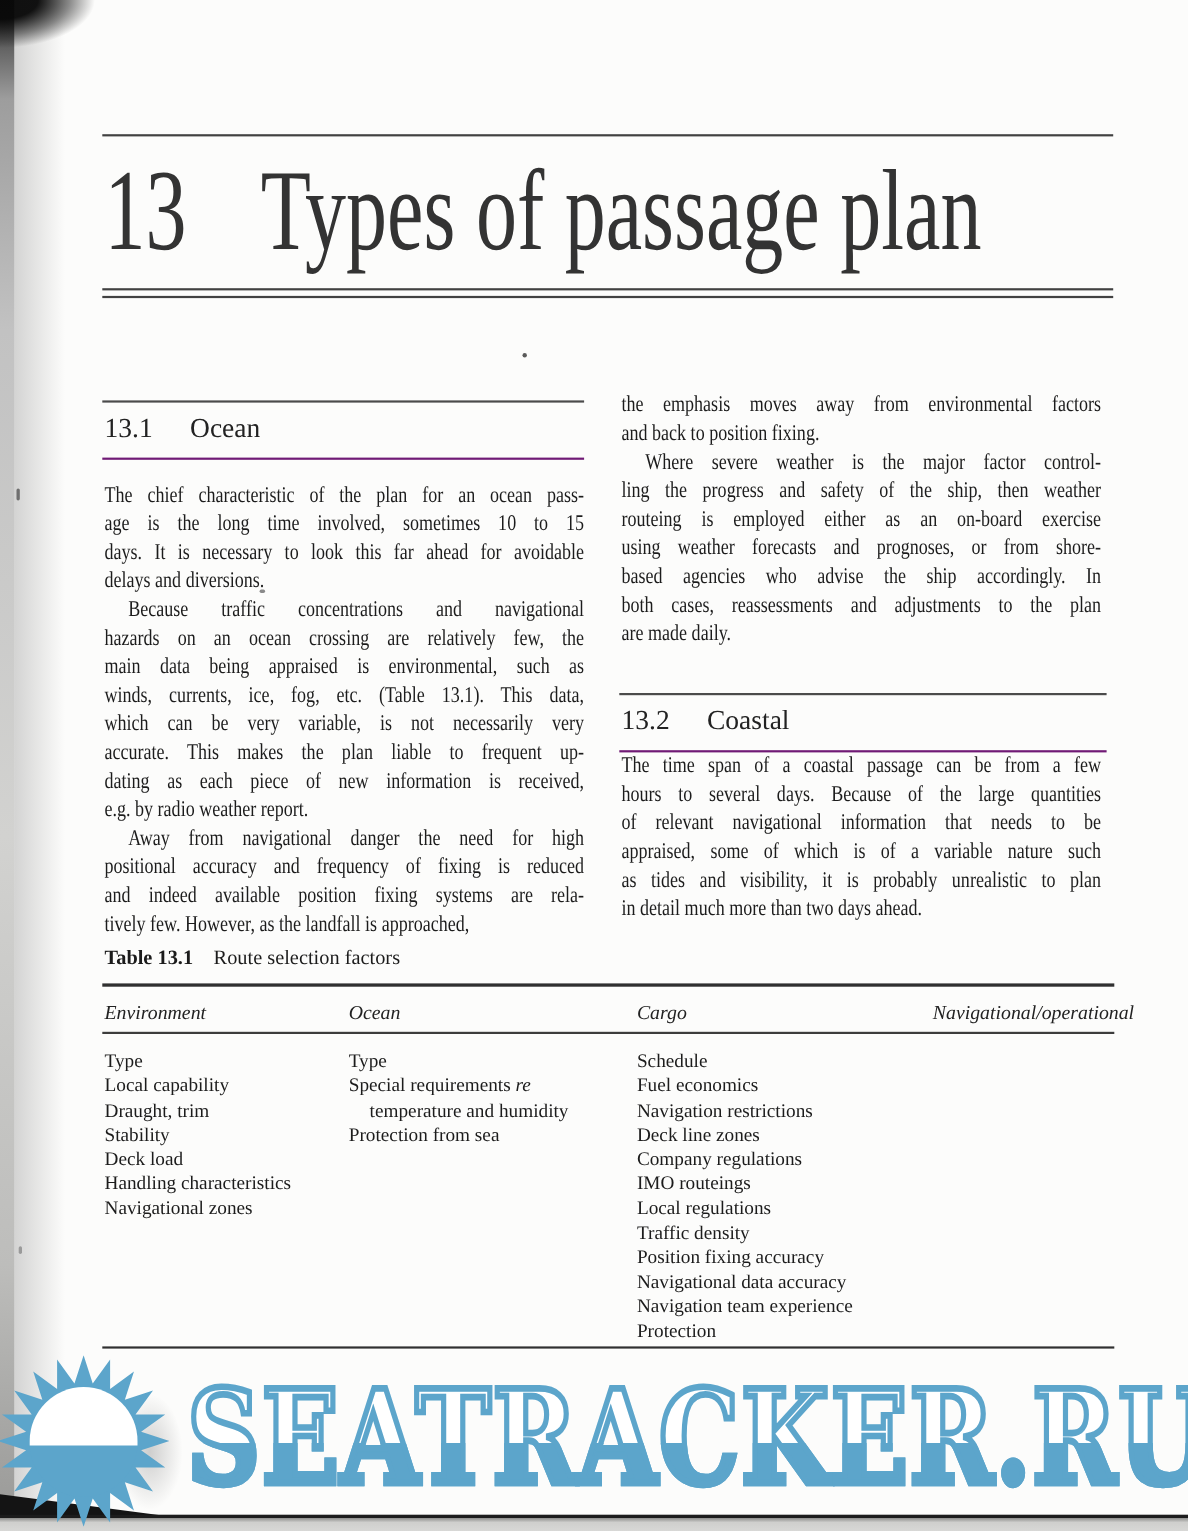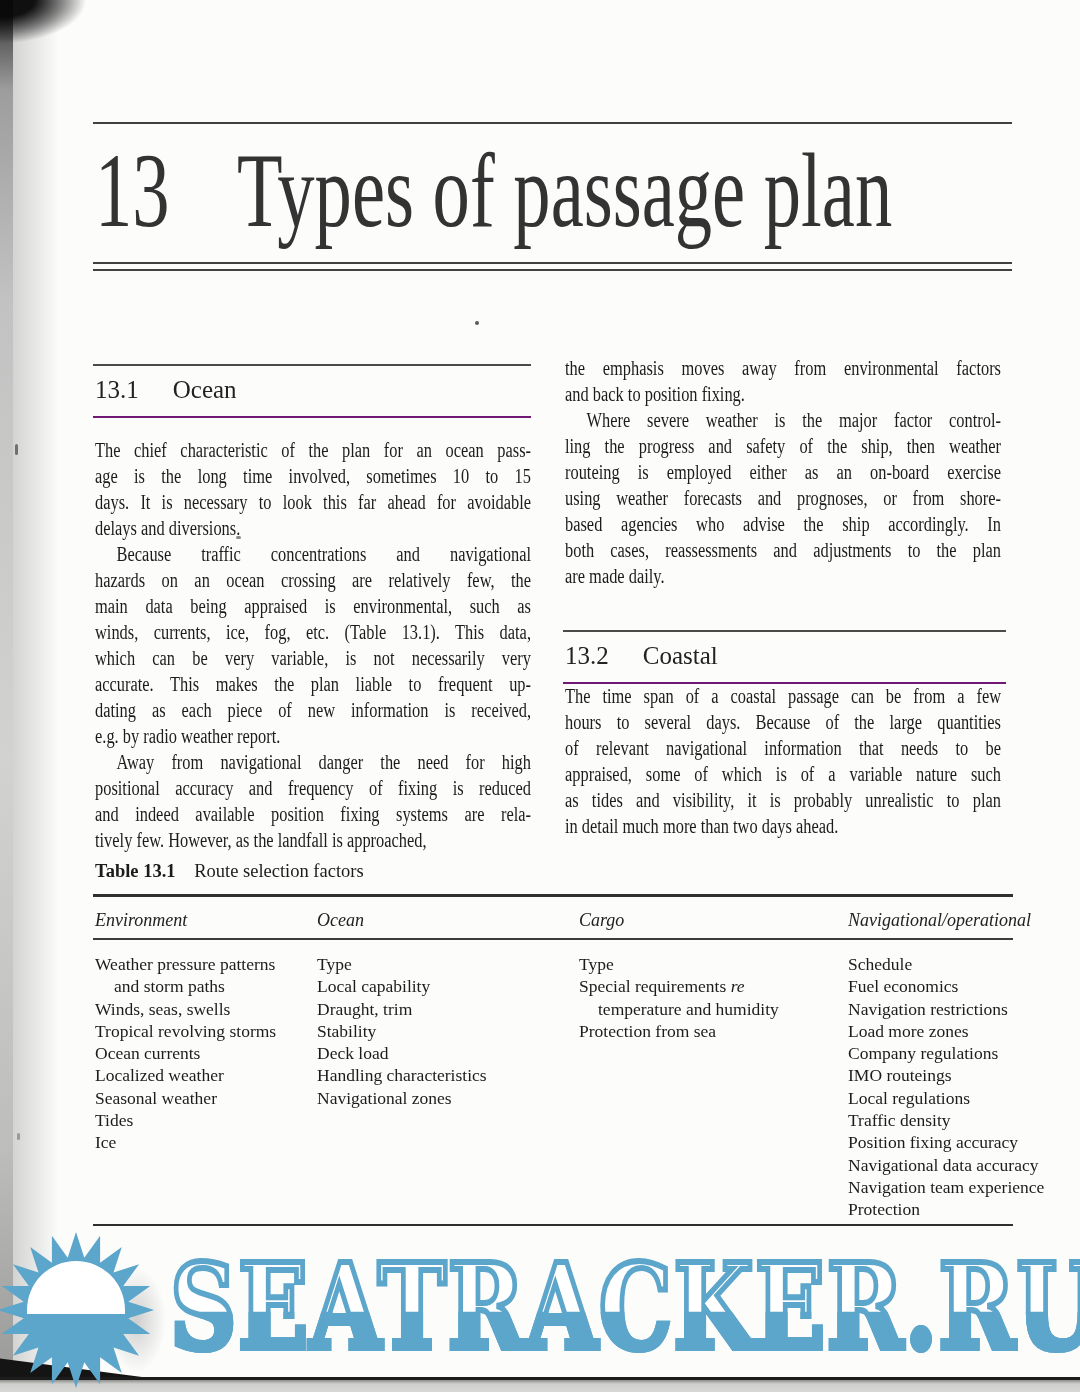--- a/index.html
+++ b/index.html
@@ -183,50 +183,39 @@
 <div class="trule" id="trule-top" data-name="table-top-rule"></div>
 <div class="tgrid" id="theaders" data-name="table-header-row">
   <div class="tcol th" data-name="column-header-environment">Environment</div>
   <div class="tcol th" data-name="column-header-ship">Ocean</div>
   <div class="tcol th" data-name="column-header-cargo">Cargo</div>
   <div class="tcol th" data-name="column-header-navigational">Navigational/operational</div>
 </div>
 <div class="trule" id="trule-mid" data-name="table-header-rule"></div>
 <div class="tgrid" id="tbody" data-name="table-body">
     <div class="tcol" data-name="table-column">
-      <div class="titem" data-name="table-cell">Weather pressure patterns</div>
-      <div class="titem cont" data-name="table-cell">and storm paths</div>
-      <div class="titem" data-name="table-cell">Winds, seas, swells</div>
-      <div class="titem" data-name="table-cell">Tropical revolving storms</div>
-      <div class="titem" data-name="table-cell">Ocean currents</div>
-      <div class="titem" data-name="table-cell">Localized weather</div>
-      <div class="titem" data-name="table-cell">Seasonal weather</div>
-      <div class="titem" data-name="table-cell">Tides</div>
-      <div class="titem" data-name="table-cell">Ice</div>
-    </div>
-    <div class="tcol" data-name="table-column">
       <div class="titem" data-name="table-cell">Type</div>
       <div class="titem" data-name="table-cell">Local capability</div>
       <div class="titem" data-name="table-cell">Draught, trim</div>
       <div class="titem" data-name="table-cell">Stability</div>
       <div class="titem" data-name="table-cell">Deck load</div>
       <div class="titem" data-name="table-cell">Handling characteristics</div>
       <div class="titem" data-name="table-cell">Navigational zones</div>
     </div>
     <div class="tcol" data-name="table-column">
       <div class="titem" data-name="table-cell">Type</div>
       <div class="titem" data-name="table-cell">Special requirements <i>re</i></div>
       <div class="titem cont" data-name="table-cell">temperature and humidity</div>
       <div class="titem" data-name="table-cell">Protection from sea</div>
     </div>
     <div class="tcol" data-name="table-column">
       <div class="titem" data-name="table-cell">Schedule</div>
       <div class="titem" data-name="table-cell">Fuel economics</div>
       <div class="titem" data-name="table-cell">Navigation restrictions</div>
-      <div class="titem" data-name="table-cell">Load more zones</div>
+      <div class="titem" data-name="table-cell">Deck line zones</div>
       <div class="titem" data-name="table-cell">Company regulations</div>
       <div class="titem" data-name="table-cell">IMO routeings</div>
       <div class="titem" data-name="table-cell">Local regulations</div>
       <div class="titem" data-name="table-cell">Traffic density</div>
       <div class="titem" data-name="table-cell">Position fixing accuracy</div>
       <div class="titem" data-name="table-cell">Navigational data accuracy</div>
       <div class="titem" data-name="table-cell">Navigation team experience</div>
       <div class="titem" data-name="table-cell">Protection</div>
     </div>
   </div>

